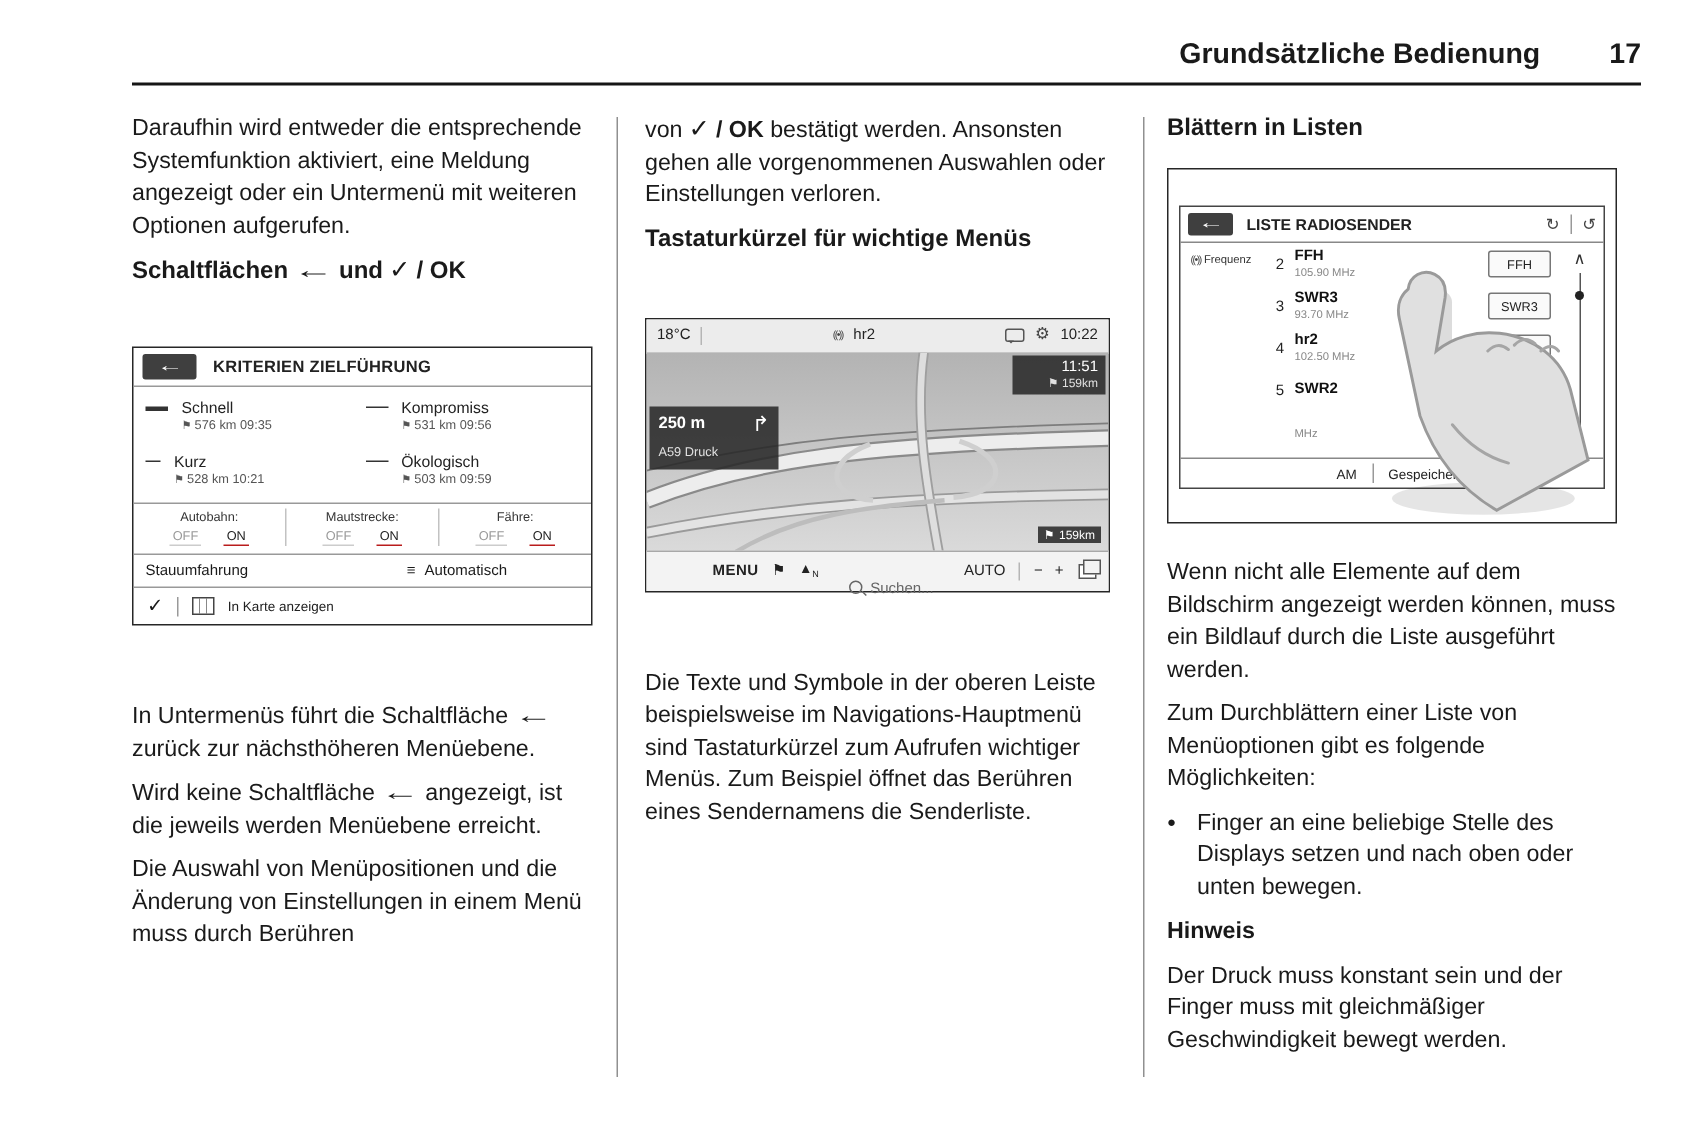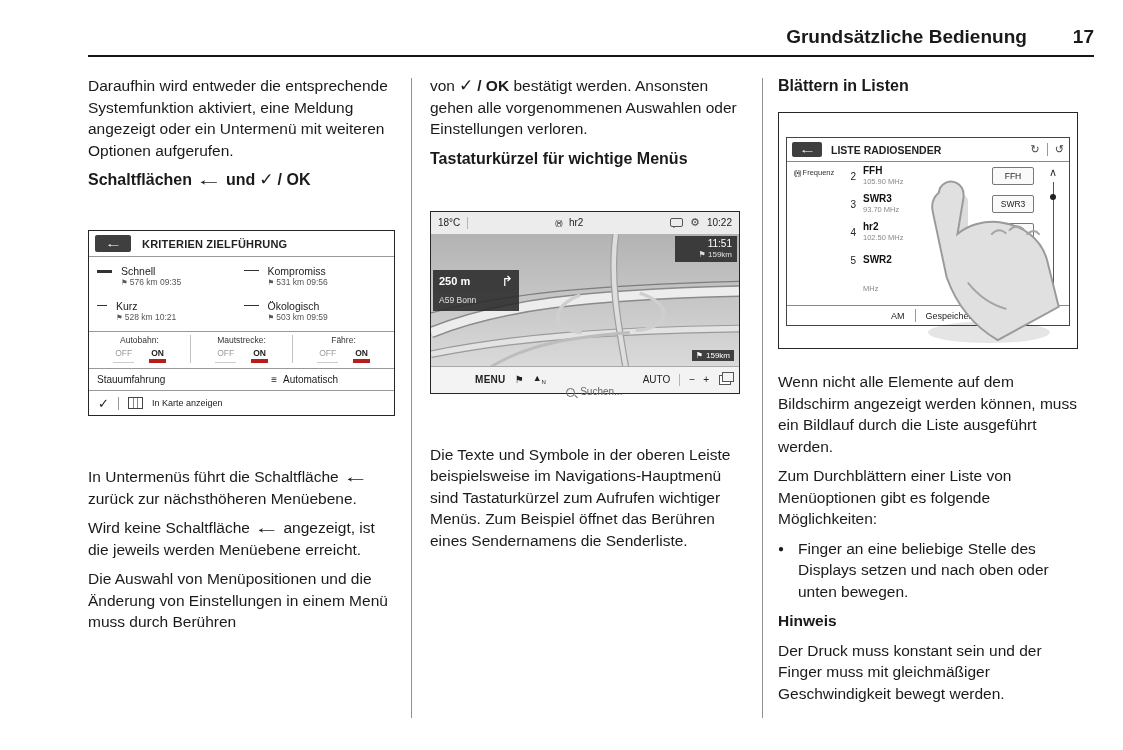--- a/index.html
+++ b/index.html
@@ -49,21 +49,21 @@
   .ri.t2{width:10px;border-top-width:1.4px;}
   .ri.t3{border-top-width:1.4px;}
   .rs-name{display:block;font-size:10.5px;color:#222;line-height:12px;}
   .rs-info{display:block;font-size:8.5px;color:#555;line-height:11px;}
   .rs-info .fl{font-size:7.5px;margin-right:2px;}
   .rs-toggles{display:flex;border-top:1px solid #999;padding:3px 0 5px;}
   .rs-tg{flex:1;text-align:center;font-size:8.5px;color:#333;}
   .rs-tg + .rs-tg{border-left:1px solid #c2c2c2;}
   .tg-vals{display:flex;justify-content:center;gap:15px;margin-top:3px;font-size:8.5px;}
   .off{color:#999;border-bottom:1.5px solid #ccc;padding:0 2px 1px;}
-  .on{color:#222;font-weight:bold;border-bottom:4px solid #b91c1c;padding:0 2px 1px;}
+  .on{color:#222;font-weight:normal;border-bottom:1px solid #b91c1c;padding:0 2px 1px;}
   .rs-stau{border-top:1px solid #999;display:flex;align-items:center;font-size:10px;padding:0 8px;height:21px;}
   .stau-val{margin-left:auto;margin-right:48px;display:flex;gap:6px;align-items:center;}
   .rs-bottom{border-top:1px solid #999;display:flex;align-items:center;gap:9px;padding:0 9px;height:24px;}
   .vline{width:1px;height:13px;background:#999;}
   .map-ic{width:13px;height:10px;border:1.2px solid #444;
           background:linear-gradient(90deg,transparent 30%,#888 30%,#888 35%,transparent 35%,transparent 63%,#888 63%,#888 68%,transparent 68%);}
   .rs-bottom .ck{font-weight:bold;font-size:13px;}
   .rs-bottom .lbl{font-size:9px;color:#222;}
 
   
@@ -87,21 +87,21 @@
   .man-r1 .tr{font-size:14px;font-weight:normal;}
   .man-r2{font-size:8.5px;color:#e0e0e0;margin-top:1px;}
   .nav-flag{position:absolute;right:5px;bottom:32px;background:rgba(40,40,40,.87);color:#fff;font-size:8px;
             padding:1px 4px;display:flex;gap:3px;align-items:center;}
   .nav-bottom{position:absolute;left:0;right:0;bottom:0;height:26px;background:#f3f3f3;border-top:1px solid #a8a8a8;
               display:flex;align-items:center;gap:9px;padding:0 8px;font-size:10px;color:#222;}
   .nb-menu{font-weight:bold;letter-spacing:.3px;margin-left:36px;}
   .nb-flag{font-size:10px;}
   .compass{font-size:9px;line-height:1;}
   .compass sub{font-size:6px;}
-  .nb-search{display:flex;align-items:flex-end;gap:5px;color:#666;margin-left:auto;margin-right:auto;margin-top:24px;}
+  .nb-search{display:flex;align-items:flex-start;gap:5px;color:#666;margin-left:auto;margin-right:auto;margin-top:24px;}
   .icon-mag{width:7px;height:7px;border:1.3px solid #666;border-radius:50%;position:relative;display:inline-block;}
   .icon-mag::after{content:"";position:absolute;width:4px;height:1.3px;background:#666;transform:rotate(45deg);right:-3.5px;bottom:-1px;}
   .nb-zoom{display:flex;align-items:center;gap:8px;}
   .layers{width:10px;height:8px;border:1px solid #555;position:relative;background:#fff;margin-left:2px;}
   .layers::after{content:"";position:absolute;left:2.5px;top:-3.5px;width:10px;height:8px;border:1px solid #555;background:#f3f3f3;}
 
   
   .radio{position:relative;height:237px;margin:16px 0 22px;}
   .ru-box{position:absolute;left:7px;right:7px;top:24px;bottom:22px;border:1.2px solid #444;}
   .ru-top{height:24px;border-bottom:1px solid #888;display:flex;align-items:center;gap:9px;padding:0 5px;box-sizing:border-box;}
@@ -273,21 +273,21 @@
       <div class="nav-eta">
         <span class="eta-t">11:51</span>
         <span class="eta-d"><span>⚑</span> <span>159km</span></span>
       </div>
 
       <div class="nav-man">
         <span class="man-r1">
             <span>250 m</span>
             <span class="tr">↱</span>
           </span>
-        <span class="man-r2">A59 Bonn</span>
+        <span class="man-r2">A59 Druck</span>
       </div>
 
       <div class="nav-flag">
         <span>⚑</span>
         <span>159km</span>
       </div>
 
       <div class="nav-bottom">
         <span class="nb-menu">MENU</span>
         <span class="nb-flag">⚑</span>

